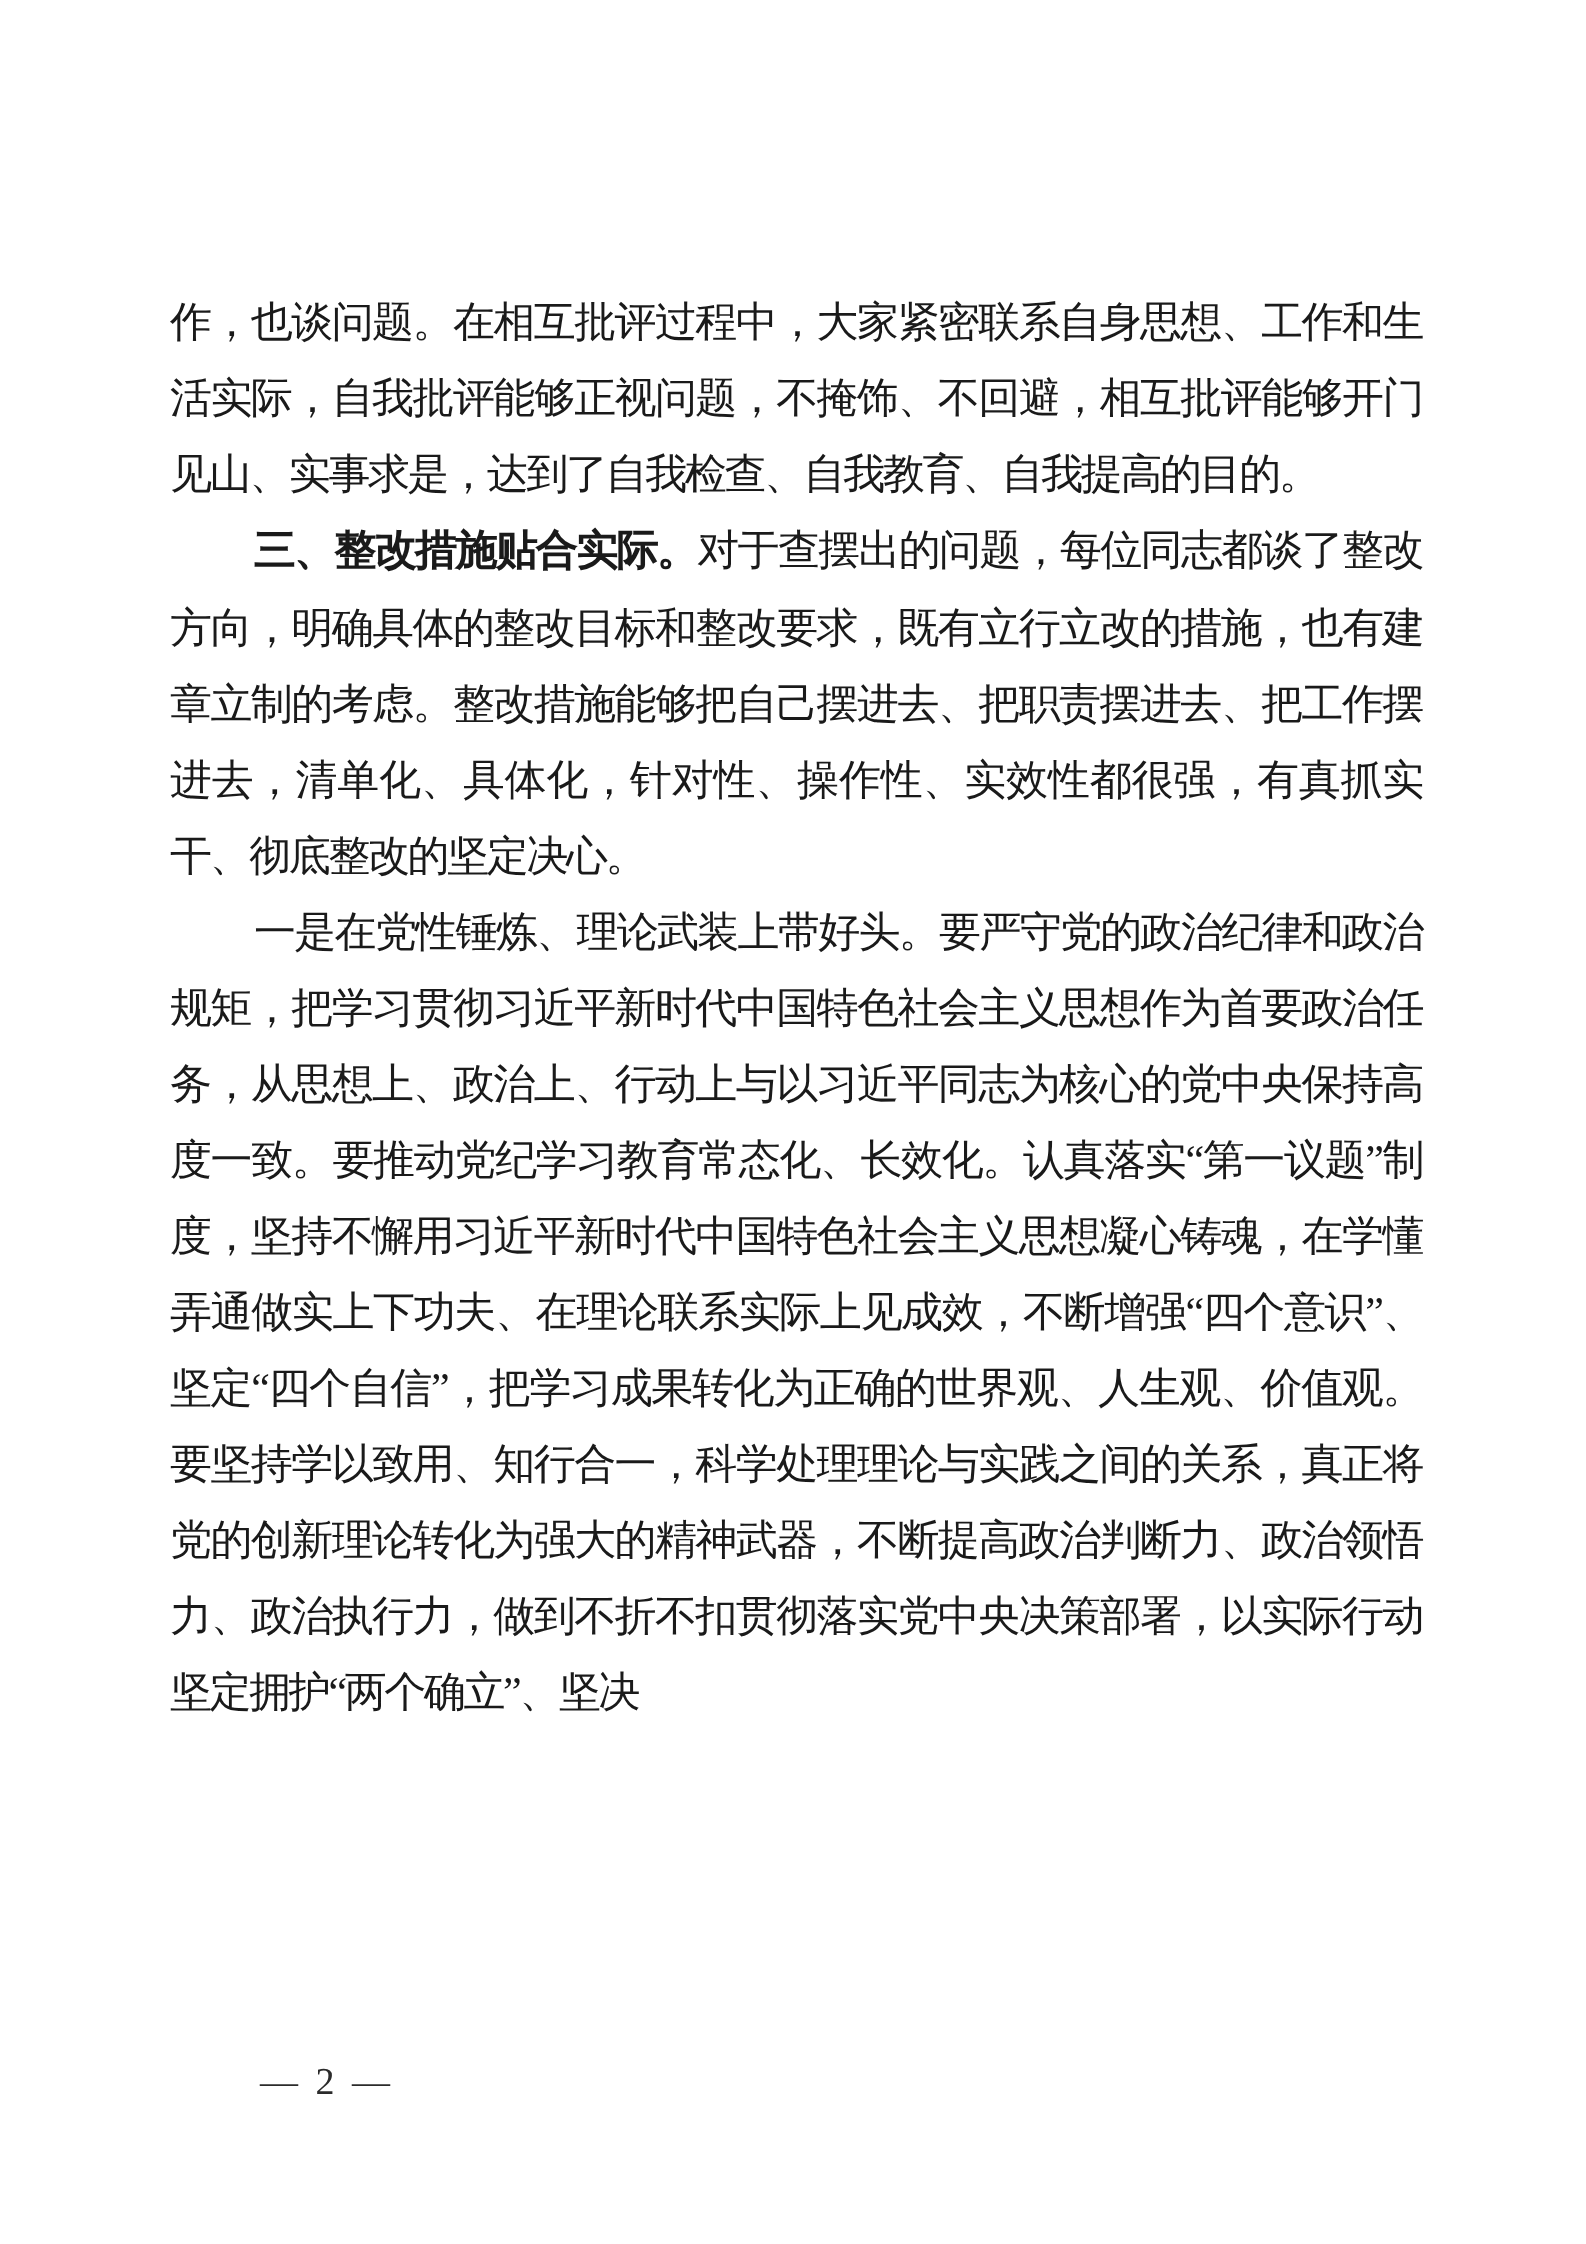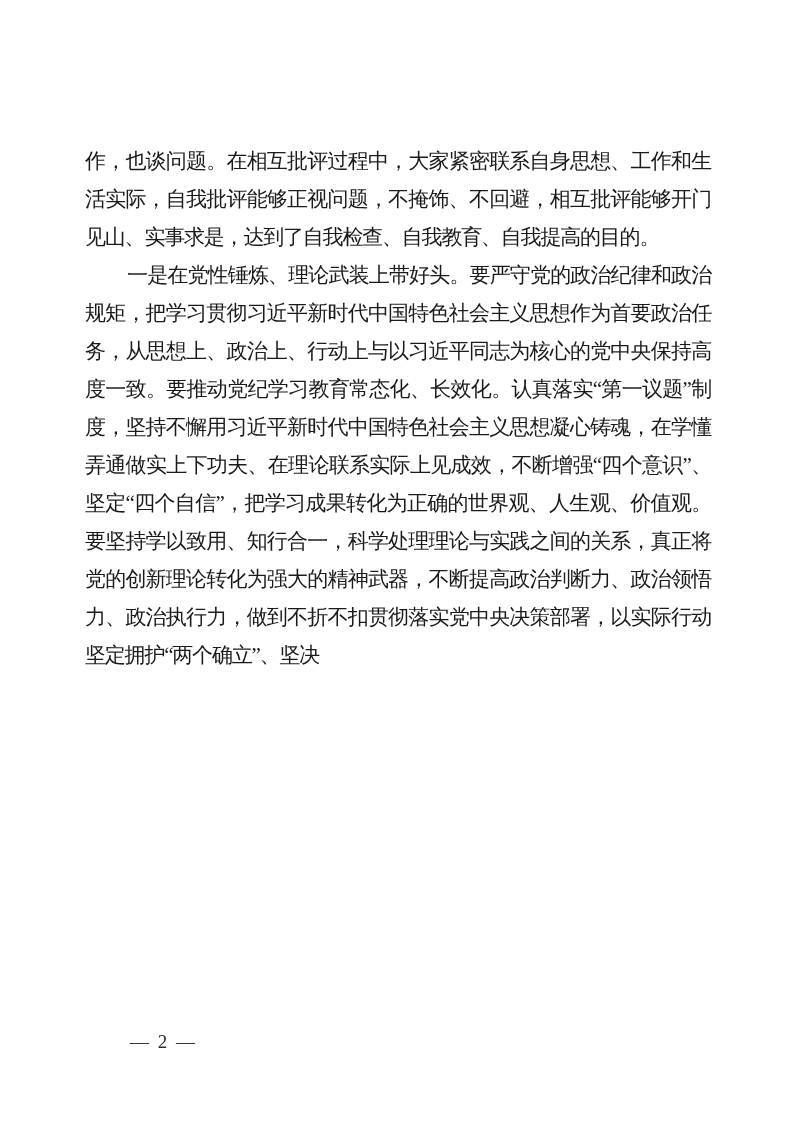--- a/index.html
+++ b/index.html
@@ -51,18 +51,19 @@
     color: #2b2b2b;
     font-family: "Liberation Serif", "DejaVu Serif", serif;
   }
 </style>
 </head>
 <body>
 
 <div class="page">
   <main class="doc-body">
       <p class="para">作，也谈问题。在相互批评过程中，大家紧密联系自身思想、工作和生活实际，自我批评能够正视问题，不掩饰、不回避，相互批评能够开门见山、实事求是，达到了自我检查、自我教育、自我提高的目的。</p>
+      <p class="para indent"><strong>三、整改措施贴合实际。</strong>对于查摆出的问题，每位同志都谈了整改方向，明确具体的整改目标和整改要求，既有立行立改的措施，也有建章立制的考虑。整改措施能够把自己摆进去、把职责摆进去、把工作摆进去，清单化、具体化，针对性、操作性、实效性都很强，有真抓实干、彻底整改的坚定决心。</p>
       <p class="para indent">一是在党性锤炼、理论武装上带好头。要严守党的政治纪律和政治规矩，把学习贯彻习近平新时代中国特色社会主义思想作为首要政治任务，从思想上、政治上、行动上与以习近平同志为核心的党中央保持高度一致。要推动党纪学习教育常态化、长效化。认真落实“第一议题”制度，坚持不懈用习近平新时代中国特色社会主义思想凝心铸魂，在学懂弄通做实上下功夫、在理论联系实际上见成效，不断增强“四个意识”、坚定“四个自信”，把学习成果转化为正确的世界观、人生观、价值观。要坚持学以致用、知行合一，科学处理理论与实践之间的关系，真正将党的创新理论转化为强大的精神武器，不断提高政治判断力、政治领悟力、政治执行力，做到不折不扣贯彻落实党中央决策部署，以实际行动坚定拥护“两个确立”、坚决</p>
     </main>
   <div class="page-footer">
     <span>— 2 —</span>
   </div>
 </div>
 
 </body></html>

